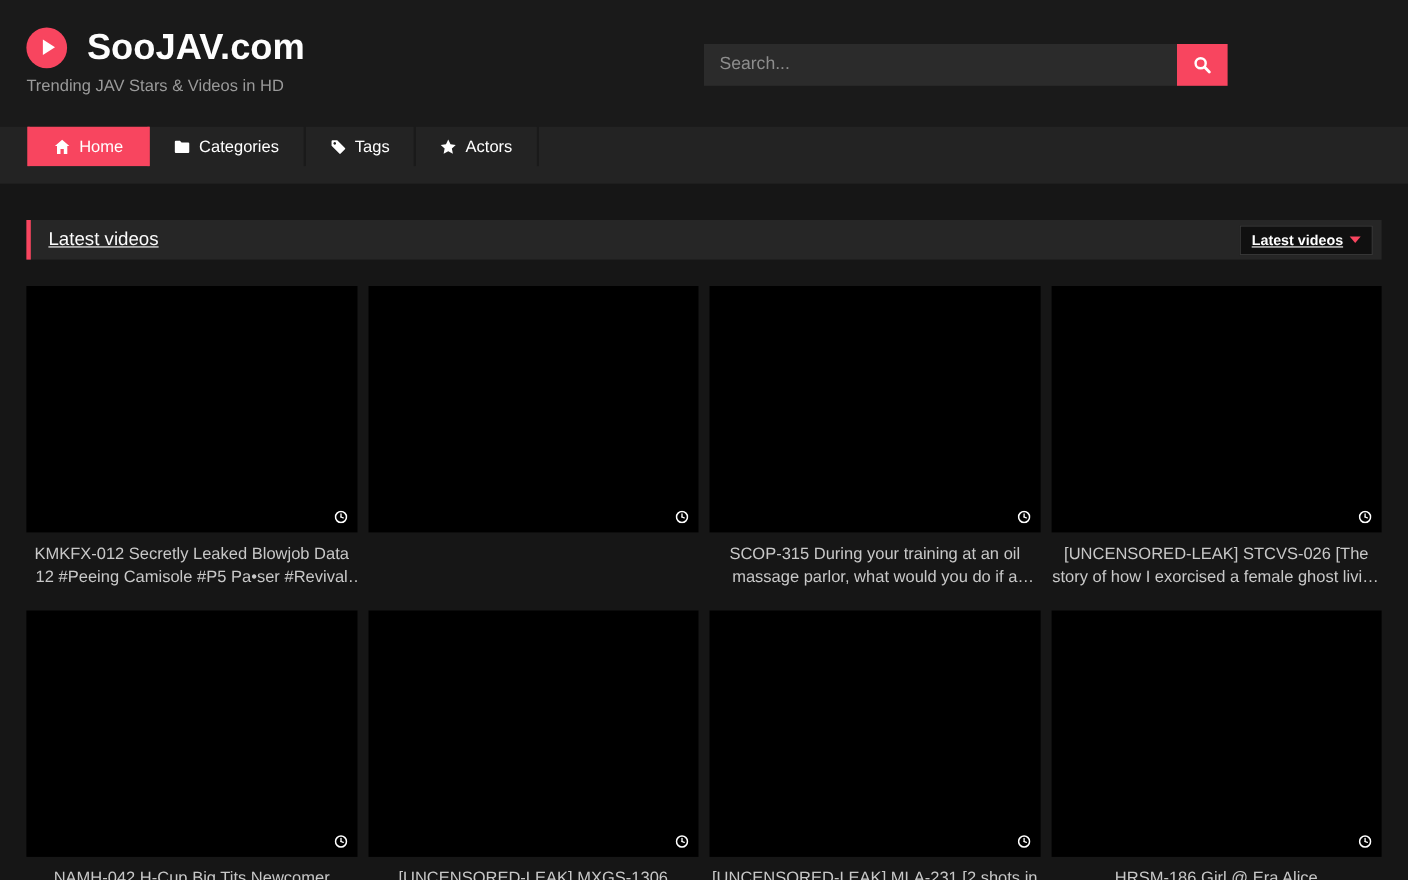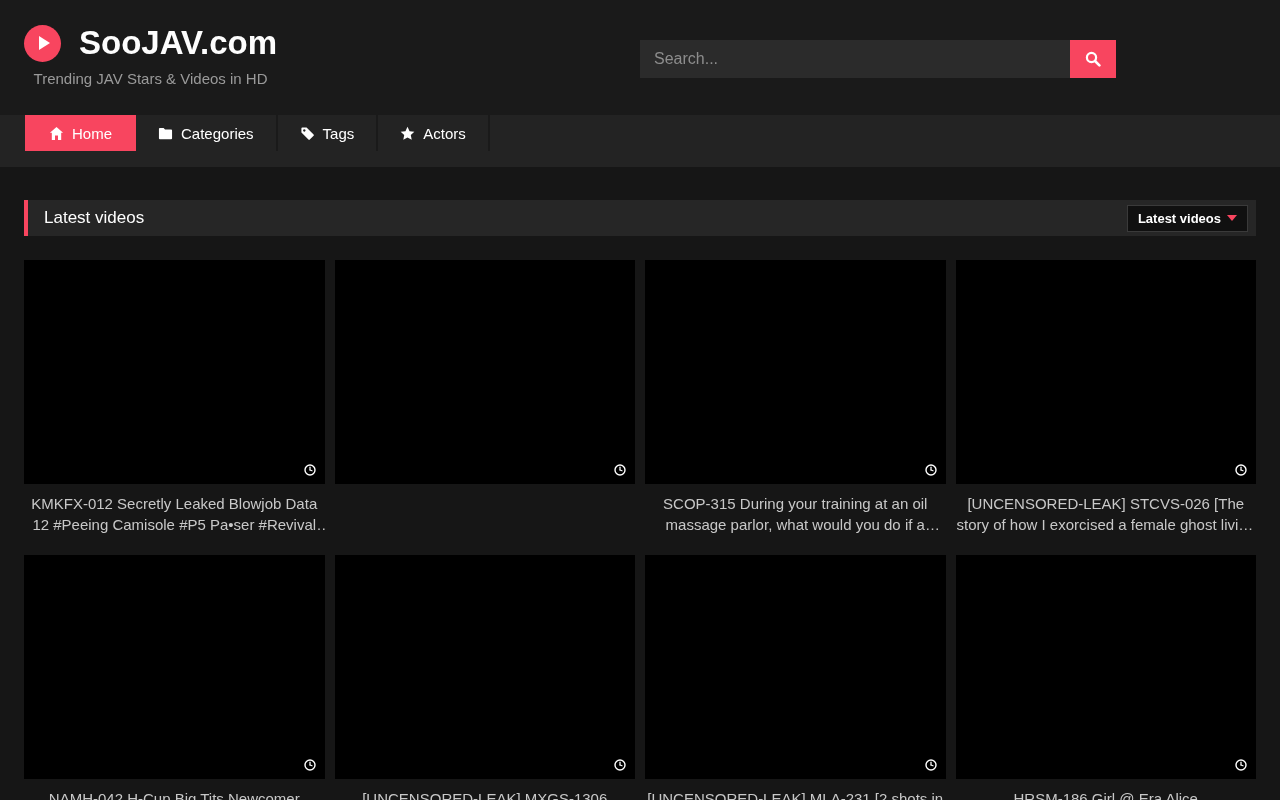--- a/index.html
+++ b/index.html
@@ -25,21 +25,21 @@
     display: inline-flex; align-items: center; justify-content: center;
     flex: 0 0 auto;
   }
   .play-circle .tri {
     width: 0; height: 0; margin-left: 3px;
     border-left: 11px solid #fff;
     border-top: 7px solid transparent;
     border-bottom: 7px solid transparent;
   }
   .logo-text { font-size: 33px; font-weight: bold; color: #fdfdfd; letter-spacing: 0px; }
-  .tagline { margin-top: 8px; font-size: 15px; color: #9a9a9a; text-align: center; }
+  .tagline { margin-top: 8px; font-size: 15px; color: #9a9a9a; }
 
   .search-box {
     position: absolute; left: 640px; top: 40px;
     width: 476px; height: 38px;
     display: flex;
   }
   .search-input {
     flex: 1;
     background: #2b2b2b;
     border: none; outline: none;
@@ -77,21 +77,21 @@
   .nav-icon { display: inline-flex; width: 15px; height: 15px; }
   .nav-icon svg { width: 15px; height: 15px; fill: #fff; }
 
   
   .section-bar {
     margin: 33px 24px 0 24px;
     height: 36px;
     background: #262626;
     border-left: 4px solid var(--accent);
     display: flex; align-items: center; justify-content: space-between;
-    padding-left: 16px; padding-right: 8px;
+    padding-left: 16px; padding-right: 8px; text-decoration: underline;
   }
   .section-title { font-size: 17px; color: #fdfdfd; font-weight: normal; }
   .sort-dropdown {
     background: #101010;
     border: 1px solid #3a3a3a;
     color: #fff;
     font-size: 13px; font-weight: bold;
     padding: 5px 10px;
     display: inline-flex; align-items: center; gap: 6px;
     cursor: pointer;

